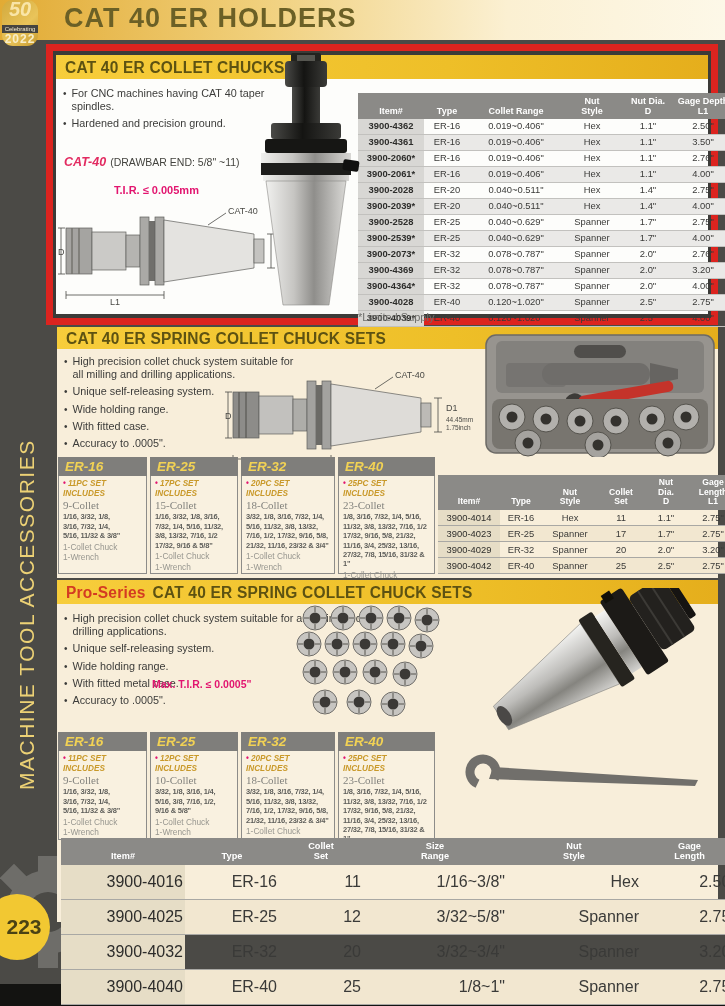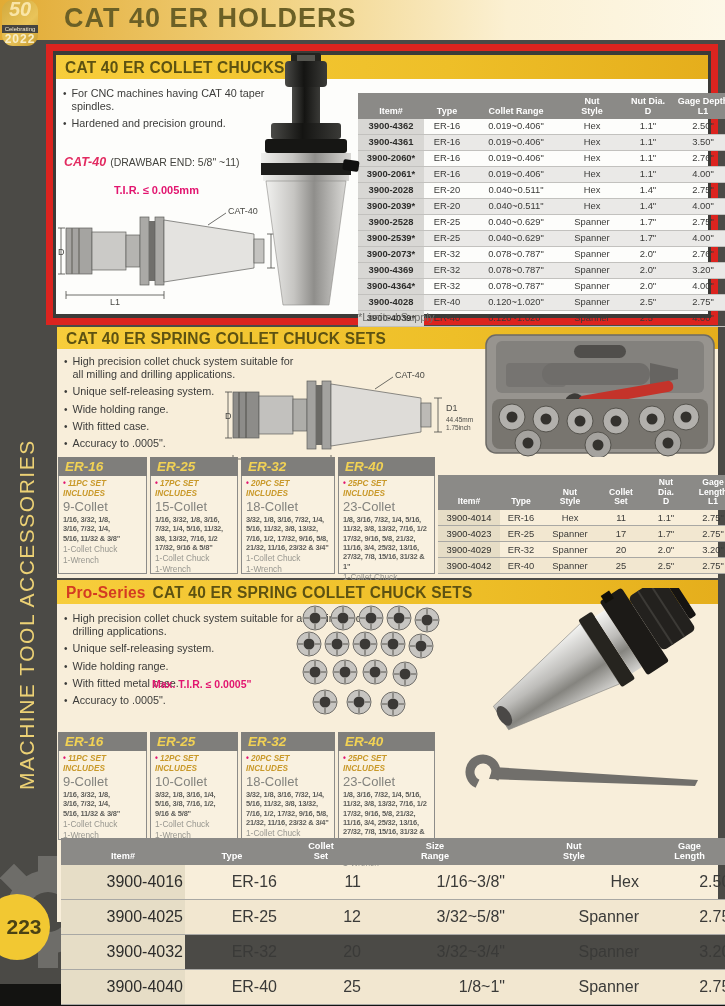--- a/index.html
+++ b/index.html
@@ -90,21 +90,21 @@
   .t3 th:nth-child(5),.t3 td:nth-child(5){width:130px}
   .t3 th:nth-child(6),.t3 td:nth-child(6){width:93px}
 
   
   .erbox{position:absolute;box-sizing:border-box;border:1px solid #8d8c89;background:rgba(255,255,255,.18);}
   .erbox-h{height:19px;background:#7f7e7b;display:flex;align-items:center;padding:0 7px;margin:-1px -1px 0 -1px;}
   .erbox-h span{color:#f2d254;font-weight:bold;font-style:italic;font-size:13.5px;}
   .erbox-b{padding:3px 4px 0 4px;}
   .inc{color:#c9992a;font-weight:bold;font-style:italic;font-size:8.2px;line-height:1.2;}
   .inc .m-dot{color:#e2156f;margin-right:2px;font-style:normal;}
-  .count{color:#83837e;font-size:13px;line-height:1.25;}
+  .count{color:#83837e;font-size:11px;line-height:1.25;font-family:Liberation Serif, serif;}
   .sizes{color:#5e5e5a;font-size:7.5px;font-weight:bold;letter-spacing:-0.2px;line-height:1.25;white-space:pre-line;}
   .tail{color:#97968f;font-size:8.3px;line-height:1.3;white-space:pre-line;margin-top:1px;}
 
   .diag text{fill:#4a4a46;}
   .abs{position:absolute;}
 </style>
 </head>
 <body>
 
 <div id="page">

